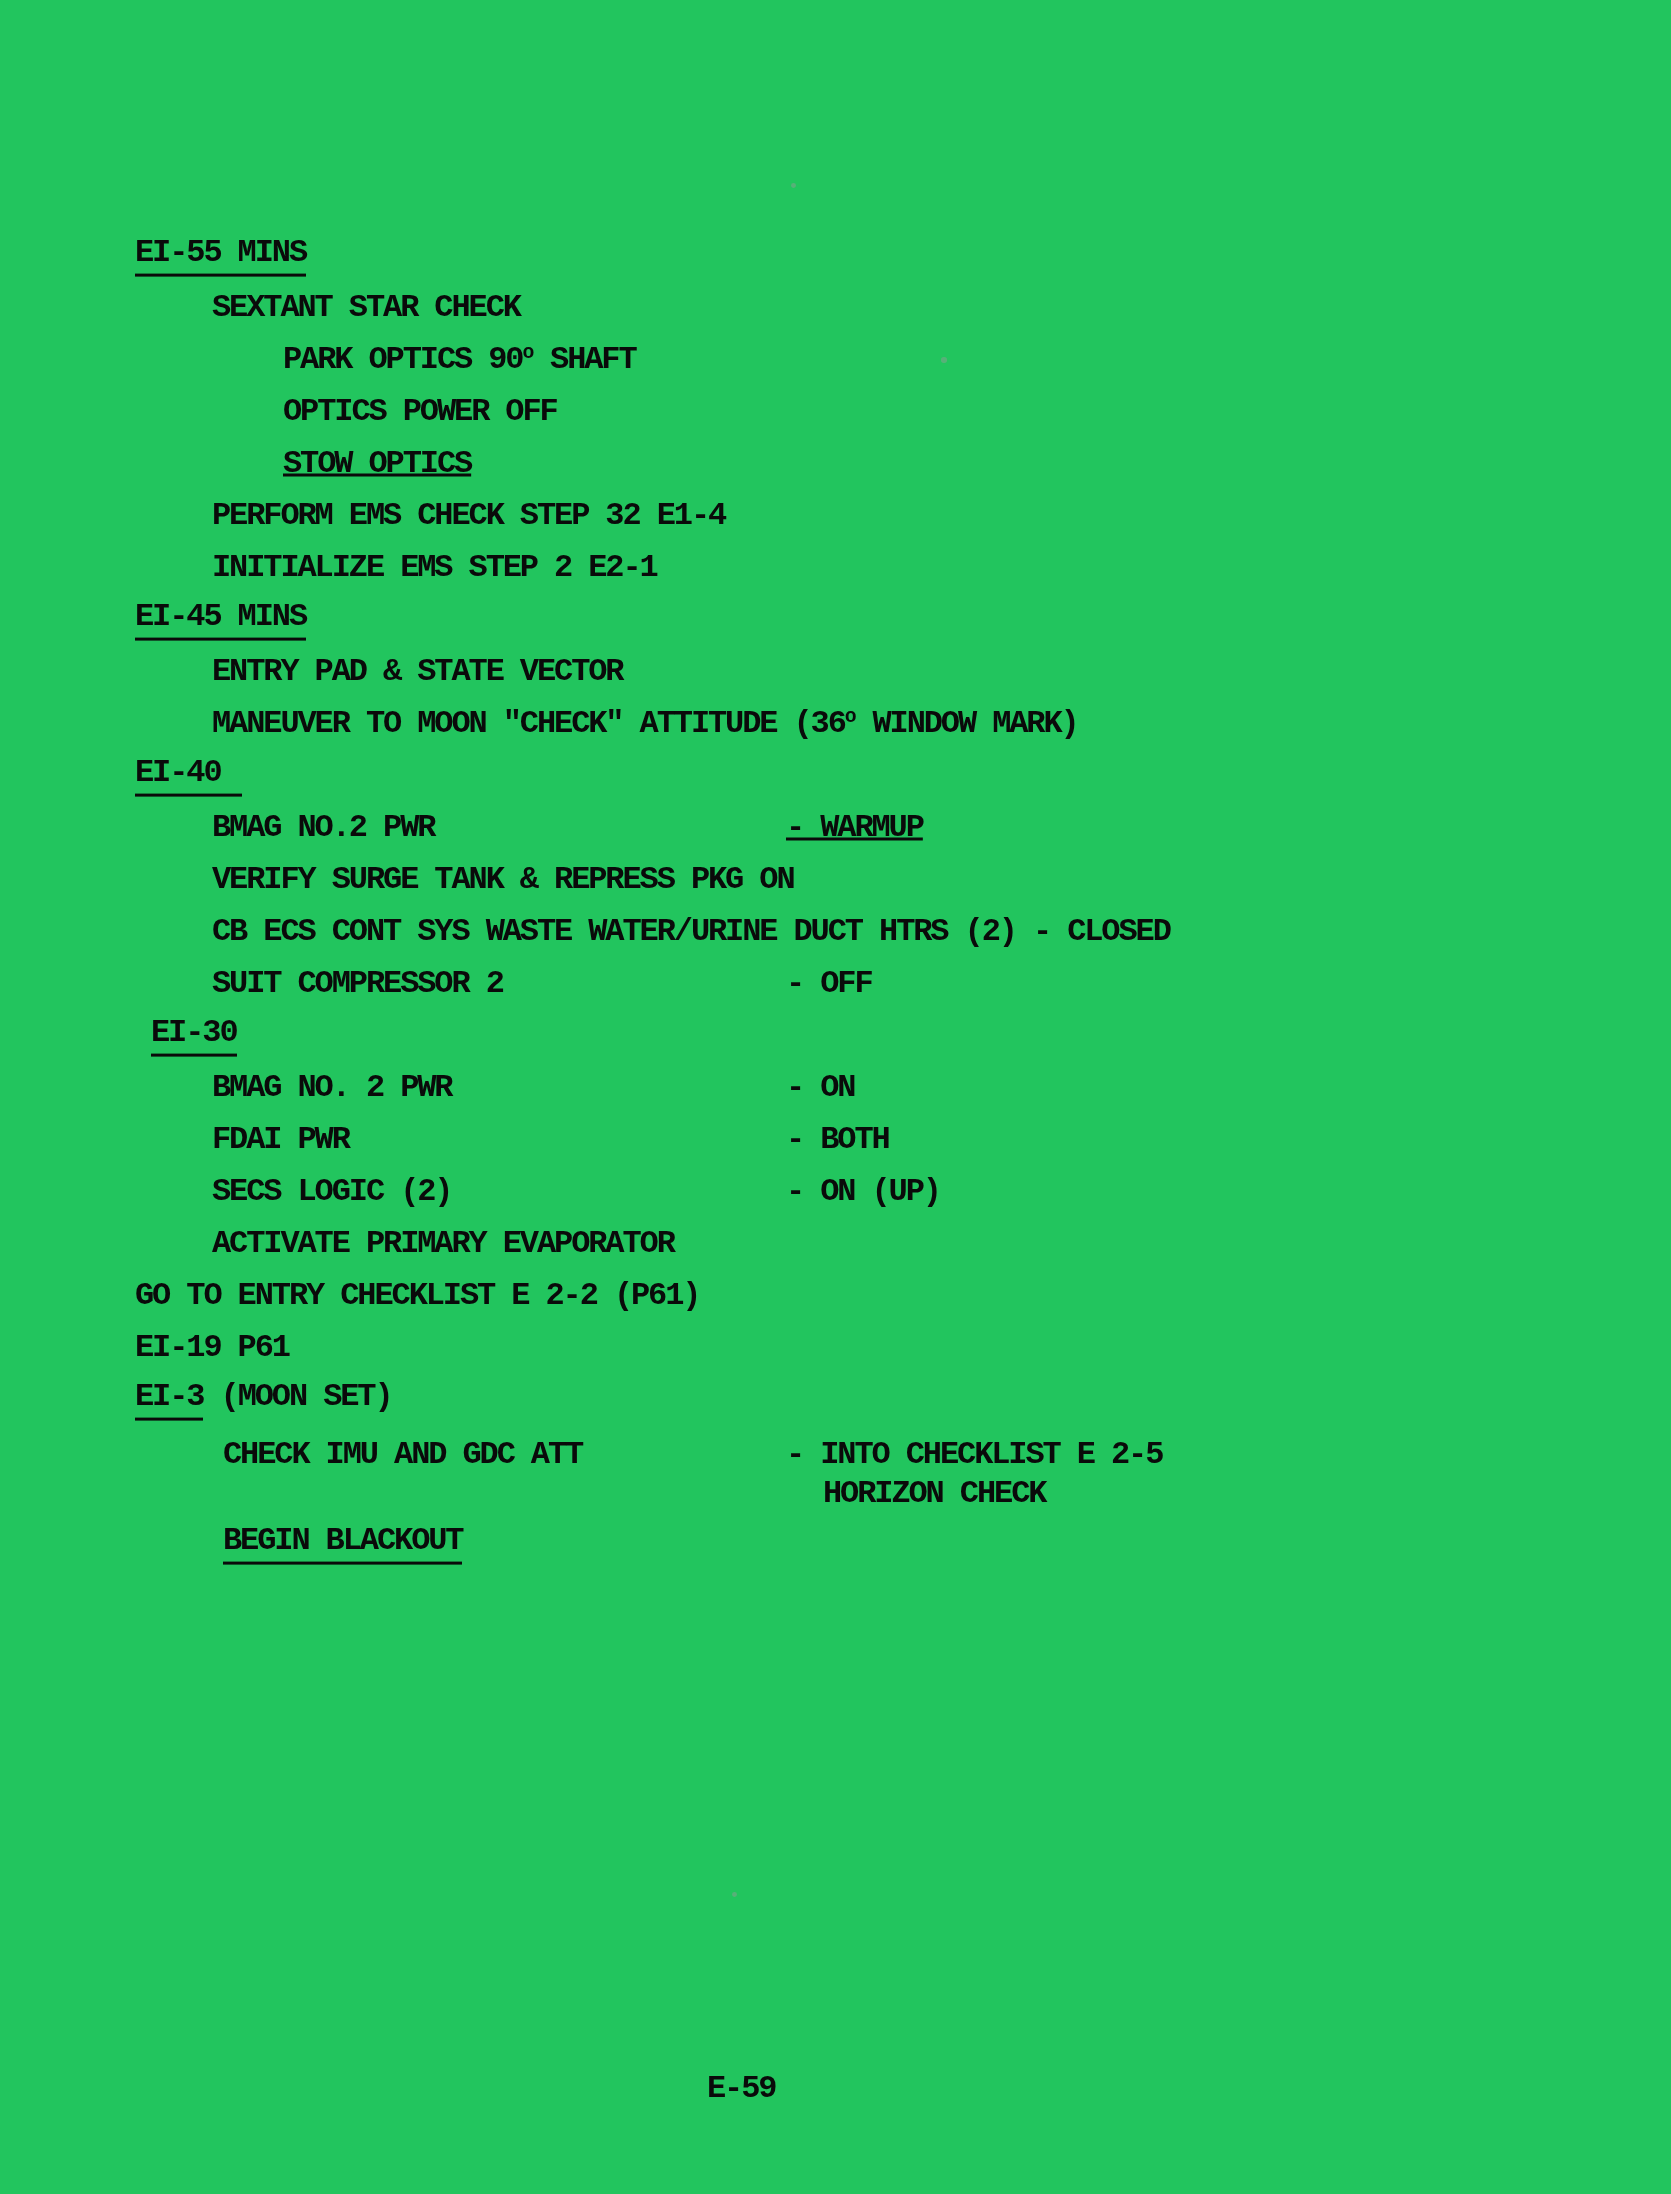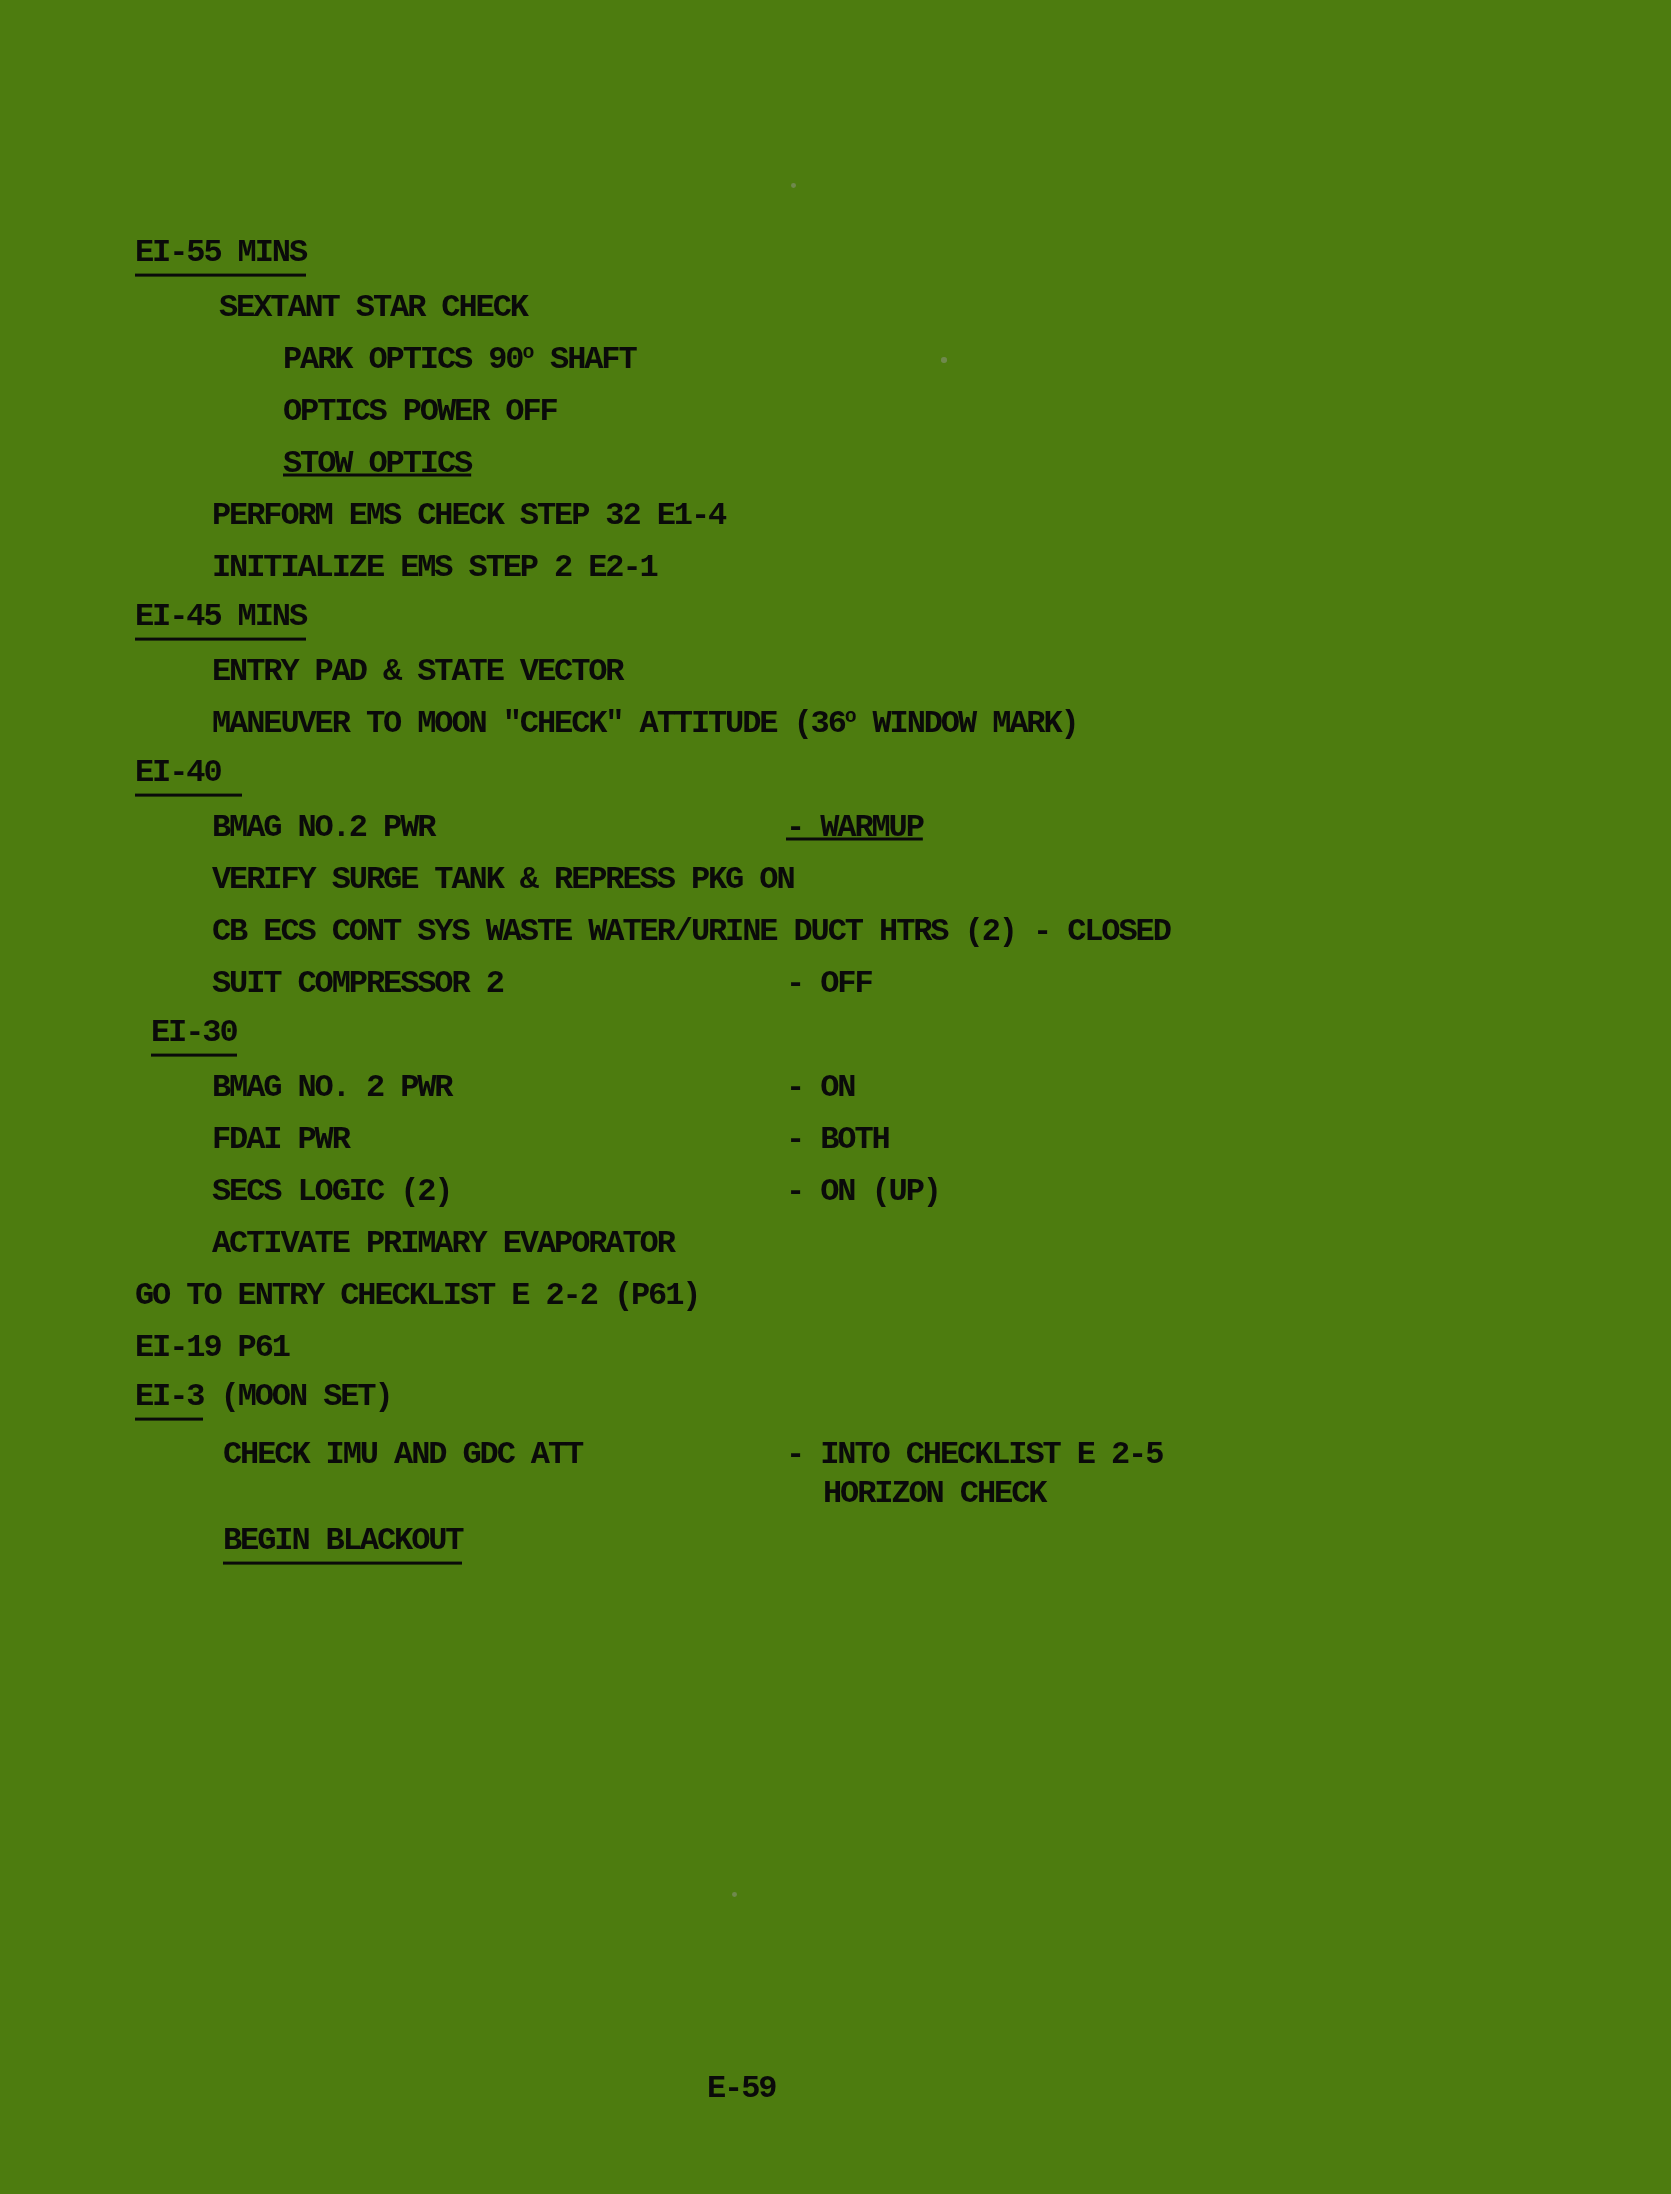--- a/index.html
+++ b/index.html
@@ -4,21 +4,21 @@
 <style>
   html, body {
     margin: 0;
     padding: 0;
     background: #e8e8e6;
   }
   .page {
     position: relative;
     width: 1672px;
     height: 2194px;
-    background: #4d7c0f;
+    background: #22c55e;
     color: #0a0a0a;
     font-family: "Liberation Mono", "DejaVu Sans Mono", monospace;
     font-weight: 700;
     font-size: 32px;
     letter-spacing: -2.1px;
     overflow: hidden;
   }
   .content {
     position: absolute;
     left: 135px;
@@ -78,21 +78,21 @@
 </head>
 <body>
 
 <div class="page">
   <div class="content">
     <div id="rows">
         <div class="row">
           <span class="cell" style="left: 0px;"><span class="u">EI-55 MINS</span></span>
         </div>
         <div class="row">
-          <span class="cell" style="left: 77px; margin-left: 7px;">SEXTANT STAR CHECK</span>
+          <span class="cell" style="left: 77px;">SEXTANT STAR CHECK</span>
         </div>
         <div class="row">
           <span class="cell" style="left: 148px;">PARK OPTICS 90<span class="sup">o</span> SHAFT</span>
         </div>
         <div class="row">
           <span class="cell" style="left: 148px;">OPTICS POWER OFF</span>
         </div>
         <div class="row">
           <span class="cell" style="left: 148px; text-decoration: underline;">STOW OPTICS</span>
         </div>

